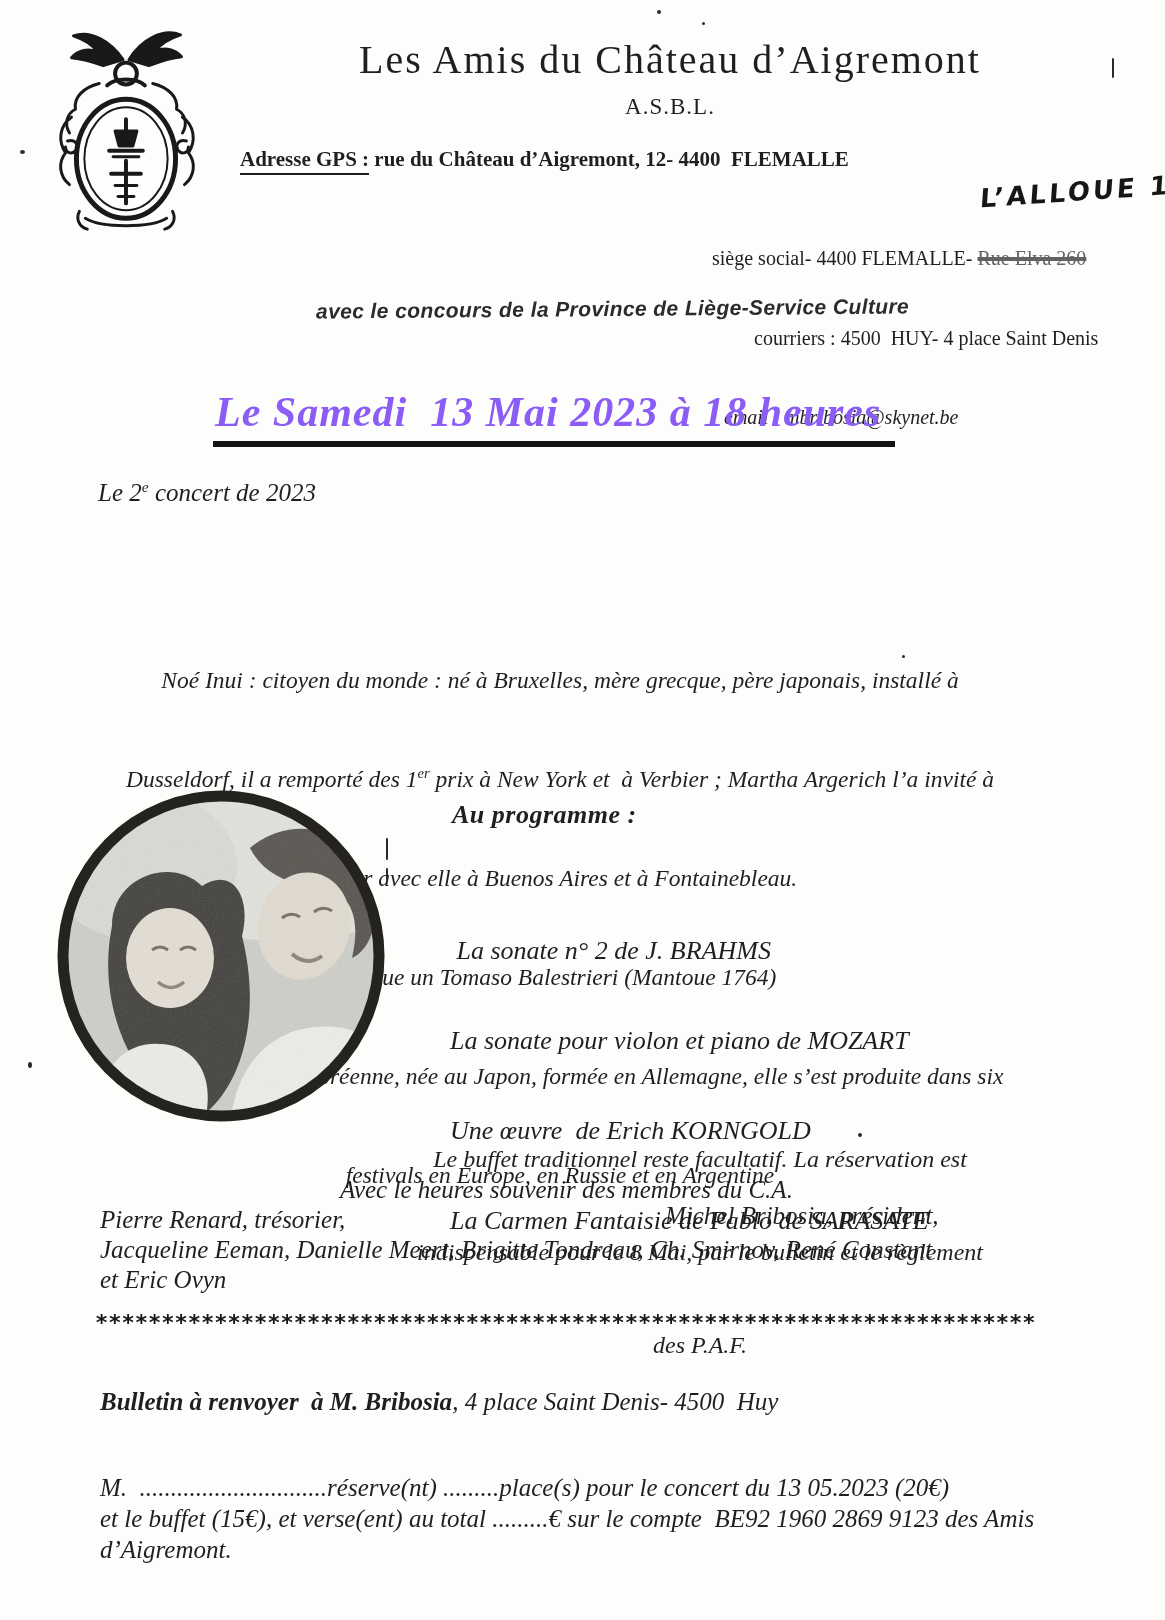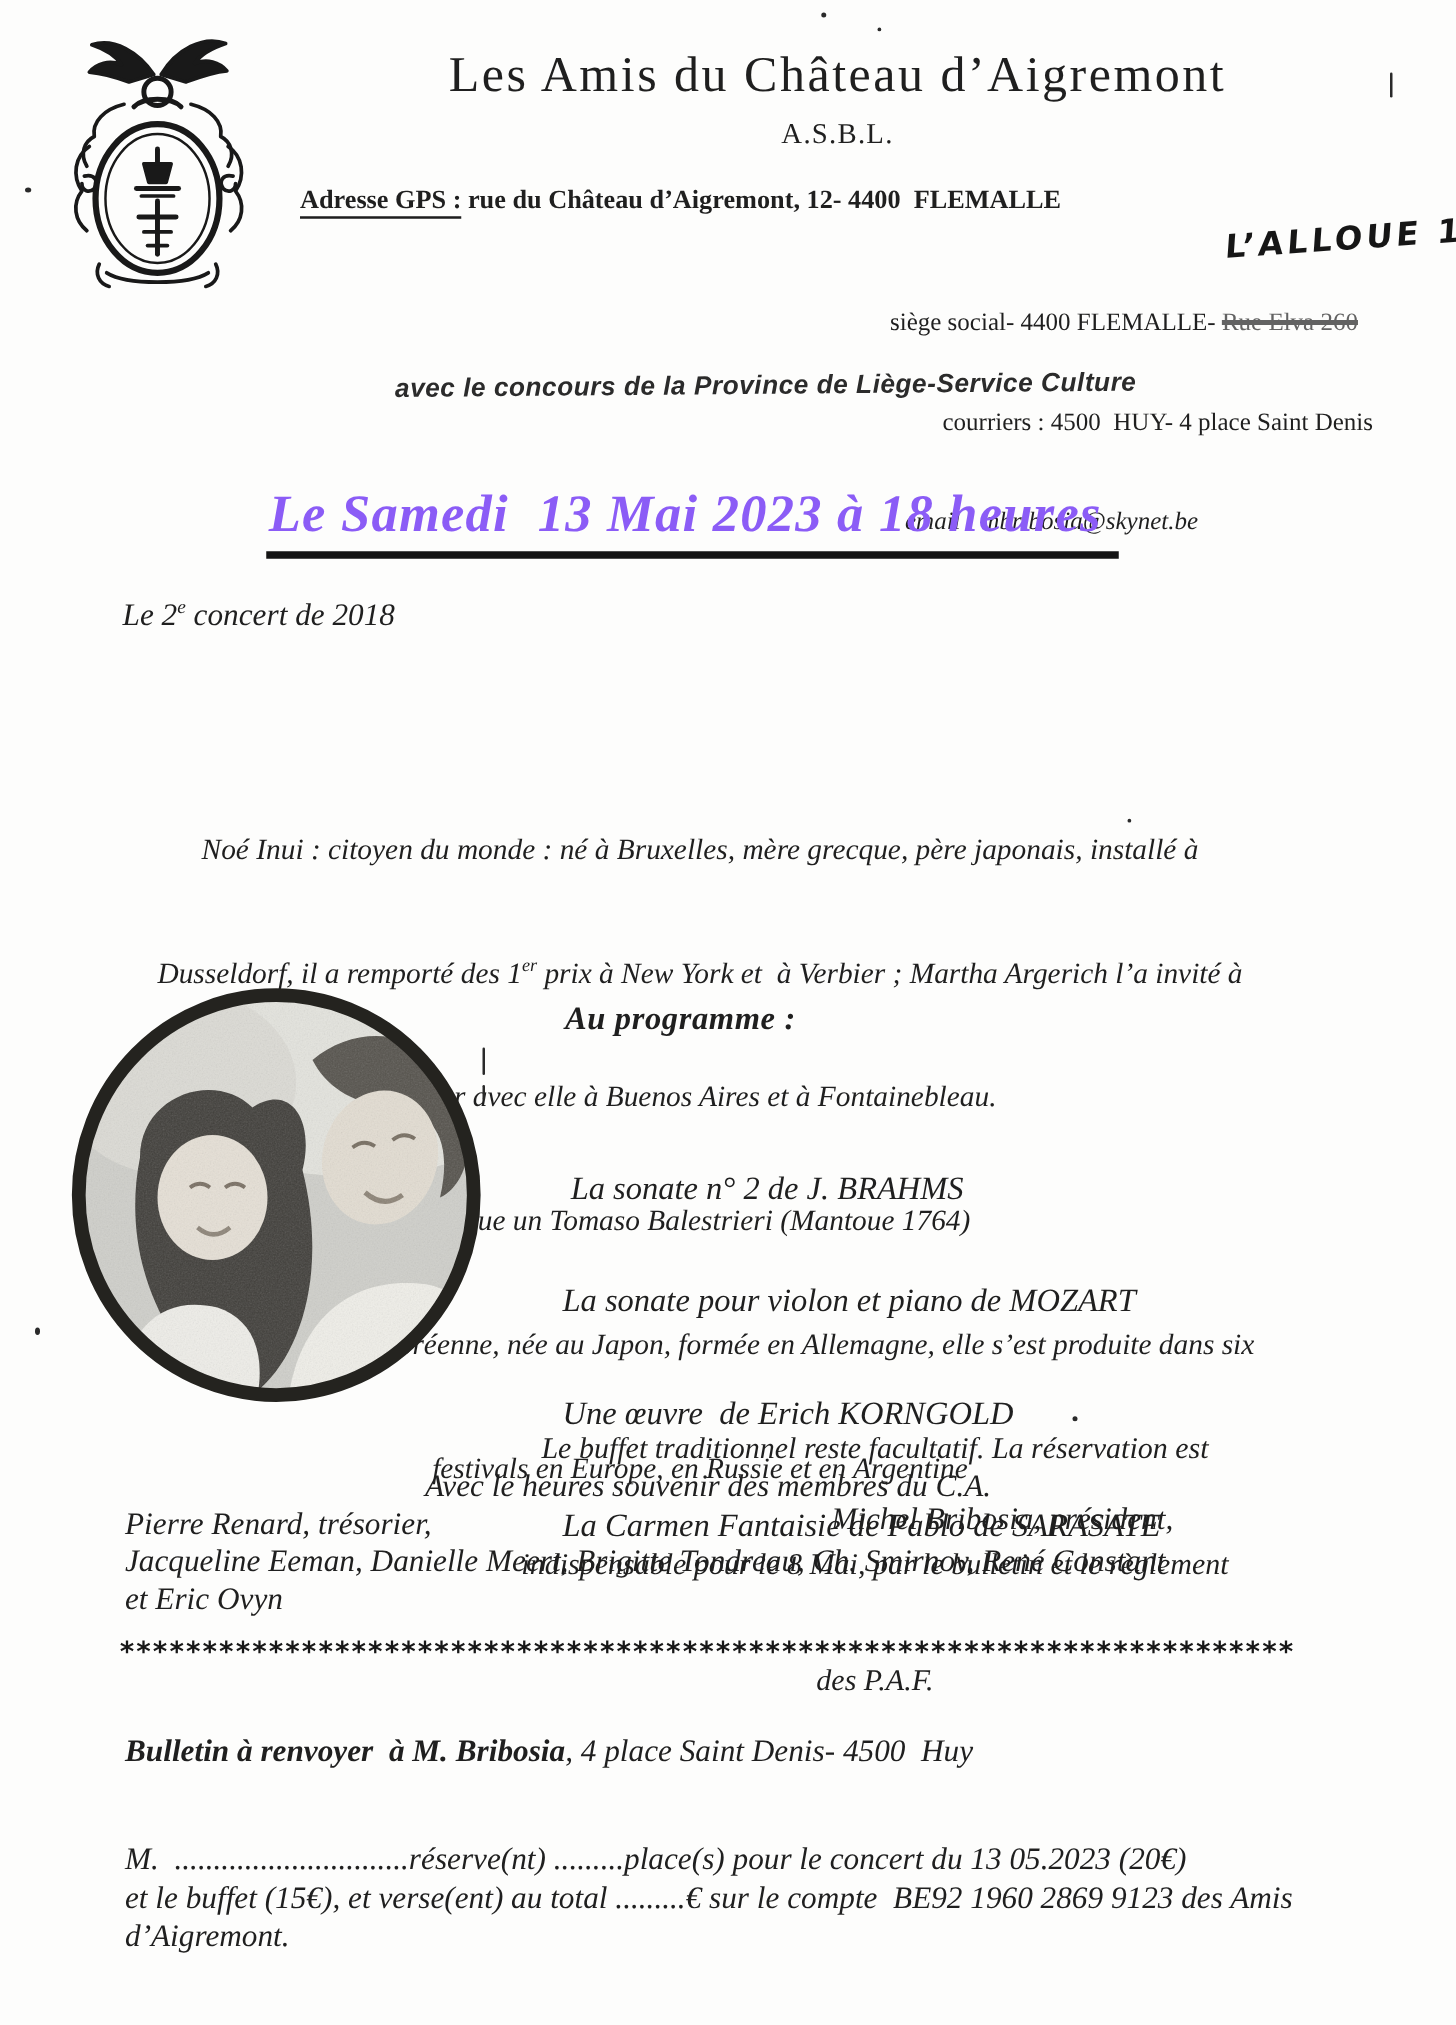--- a/index.html
+++ b/index.html
@@ -105,21 +105,21 @@
   <div class="abs addr">
     <div class="l1"><span>siège social- 4400 FLEMALLE- </span><span class="struck">Rue Elva 260</span></div>
     <div class="l2">courriers : 4500  HUY- 4 place Saint Denis</div>
     <div class="l3">email : mbribosia@skynet.be</div>
   </div>
   <div class="abs handwritten">L’ALLOUE 13</div>
 
   <div class="abs patronage">avec le concours de la Province de Liège-Service Culture</div>
 
   <div class="abs date-heading">Le Samedi  13 Mai 2023 à 18 heures</div>
-  <div class="abs concert-no"><span>Le 2</span><sup class="sp">e</sup><span> concert de 2018</span></div>
+  <div class="abs concert-no"><span>Le 2</span><sup class="sp">e</sup><span> concert de 2023</span></div>
 
   <div class="abs bio">
     <div>Noé Inui : citoyen du monde : né à Bruxelles, mère grecque, père japonais, installé à</div>
     <div><span>Dusseldorf, il a remporté des 1</span><sup class="sp">er</sup><span> prix à New York et  à Verbier ; Martha Argerich l’a invité à</span></div>
     <div>jouer avec elle à Buenos Aires et à Fontainebleau.</div>
     <div>Il joue un Tomaso Balestrieri (Mantoue 1764)</div>
     <div>Soomija Park jeune coréenne, née au Japon, formée en Allemagne, elle s’est produite dans six</div>
     <div>festivals en Europe, en Russie et en Argentine</div>
   </div>
 

